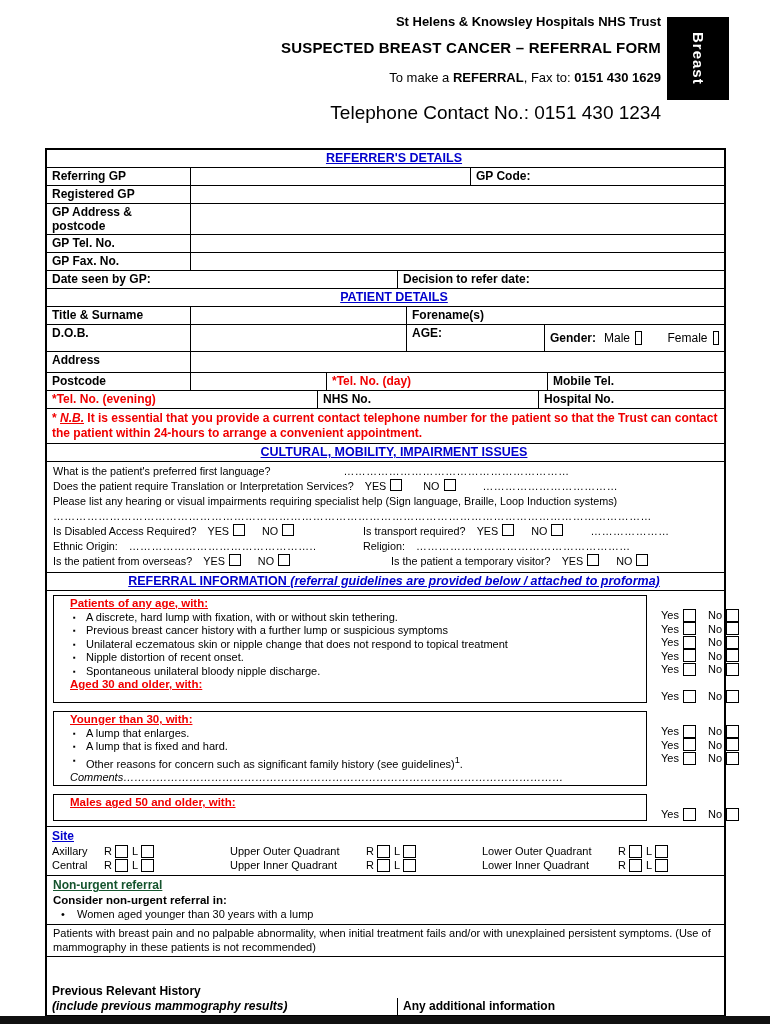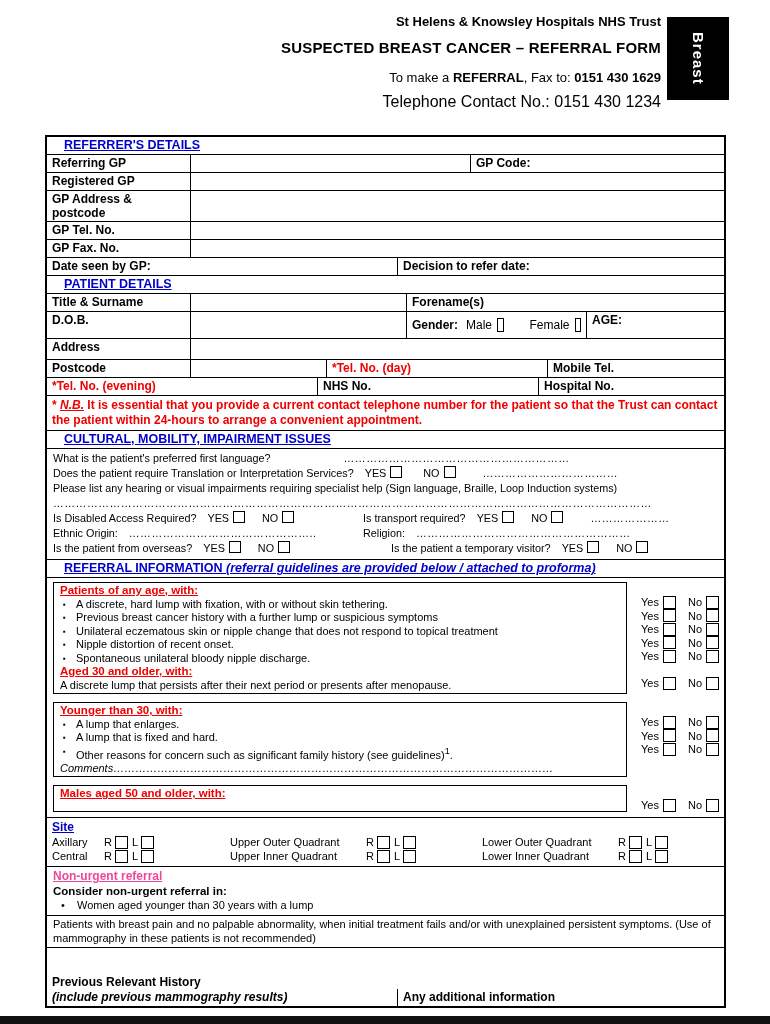--- a/index.html
+++ b/index.html
@@ -2,41 +2,41 @@
 <html><head>
 <meta charset="utf-8">
 <style>
   html,body{margin:0;padding:0;}
   body{width:770px;height:1024px;background:#fff;color:#000;font-family:"Liberation Sans",sans-serif;position:relative;overflow:hidden;}
   .content{position:absolute;left:45px;top:14px;width:681px;}
   .hdr{width:616px;text-align:right;}
   .hdr-trust{font-size:13px;font-weight:bold;}
   .hdr-title{font-size:15px;font-weight:bold;margin-top:10px;letter-spacing:.2px;}
   .hdr-fax{font-size:13px;margin-top:14px;}
-  .hdr-phone{font-size:16px;margin-top:8px;}
+  .hdr-phone{font-size:19px;margin-top:17px;}
   .b{font-weight:bold;}
   .it{font-style:italic;}
   .tab{position:absolute;right:-3px;top:3px;width:62px;height:83px;background:#000;color:#fff;display:flex;align-items:center;justify-content:center;}
   .tab span{writing-mode:vertical-rl;font-weight:bold;font-size:15px;letter-spacing:1px;}
 
   .ft{border:2px solid #000;margin-top:24px;}
   .row{display:flex;border-bottom:1px solid #000;align-items:stretch;min-height:17px;}
   .row:last-child{border-bottom:none;}
   .cell{padding:1px 5px;font-size:12px;}
   .bl{border-left:1px solid #000;}
   .fx{flex:1;min-width:0;}
   .w133{width:133px;flex:none;}
   .w205{width:205px;flex:none;}
   .w210{width:210px;flex:none;}
   .w125{width:125px;flex:none;}
   .w127{width:127px;flex:none;}
   .w260{width:260px;flex:none;}
   .w243{width:243px;flex:none;}
   .w340{width:340px;flex:none;}
-  .sec{justify-content:center;text-align:left;padding-left:17px;}
+  .sec{justify-content:center;text-align:center;padding-left:17px;}
   .sec .cell{font-weight:bold;color:#0000cc;text-decoration:underline;font-size:12.5px;padding:1px 0;}
   .red{color:#f00000;}
 
   .cb{display:inline-block;width:12px;height:12px;border:1px solid #000;background:#fff;vertical-align:-2px;margin-left:5px;}
   .cb.s{width:10px;height:10px;vertical-align:-1px;margin-left:4px;}
   .cb.s2{width:11px;height:11px;margin-left:3px;vertical-align:-2px;}
 
   .dobrow{min-height:26px;}
   .addrrow{min-height:20px;}
   .gender{display:flex;align-items:center;}
@@ -54,21 +54,21 @@
   .g8{margin-left:8px;}
   .g14{margin-left:14px;}
   .g18{margin-left:18px;}
   .g24{margin-left:24px;}
   .g70{margin-left:70px;}
   .dots{letter-spacing:.5px;}
 
   .refcell{display:block;padding:4px 6px 5px;}
   .ref-group{display:flex;margin-bottom:8px;}
   .ref-group:last-child{margin-bottom:0;}
-  .ref-box{width:560px;flex:none;border:1px solid #000;padding:1px 6px;}
+  .ref-box{width:560px;flex:none;border:1px solid #000;padding:1px 16px;}
   .yn-col{flex:1;padding-left:14px;}
   .ref-h{color:#f00000;font-weight:bold;text-decoration:underline;font-size:11.5px;line-height:13.5px;}
   .ref-i{font-size:11px;line-height:13.5px;}
   .ref-i.cm{white-space:nowrap;overflow:hidden;font-style:italic;}
   .bu{padding-left:16px;position:relative;}
   .bu::before{content:"▪";position:absolute;left:3px;top:0;font-size:8px;}
   .yn{display:flex;align-items:center;height:13.5px;font-size:11px;}
   .yn .nl{margin-left:12px;}
   .yn .cb{width:11px;height:11px;margin-left:4px;}
   .yn-sp{height:13.5px;}
@@ -77,21 +77,21 @@
   .site-t{color:#0000cc;font-weight:bold;text-decoration:underline;font-size:12px;line-height:15px;}
   .site-line{display:flex;font-size:11px;line-height:14px;align-items:center;}
   .s-col1{width:178px;flex:none;display:flex;align-items:center;}
   .s-col2{width:252px;flex:none;display:flex;align-items:center;}
   .s-col3{flex:1;display:flex;align-items:center;}
   .sn1{width:48px;}
   .sn2{width:132px;}
   .rl{margin-left:4px;}
 
   .nu{display:block;padding:2px 6px 3px;}
-  .nu-t{color:#ec4899;font-weight:bold;font-size:12px;line-height:15px;text-decoration:underline;}
+  .nu-t{color:#14532d;font-weight:bold;font-size:12px;line-height:15px;text-decoration:underline;}
   .nu-s{font-weight:bold;font-size:11.5px;line-height:14px;}
   .nu-b{font-size:11px;line-height:14px;padding-left:24px;position:relative;}
   .nu-b::before{content:"•";position:absolute;left:8px;}
   .nu-note{font-size:11px;line-height:13.5px;padding:2px 6px;}
 
   .hist{min-height:58px;align-items:flex-end;}
   .hist .cell{font-size:12px;line-height:15px;}
 
   .footer{font-size:10.5px;margin-top:7px;}
   .bottom-bar{position:absolute;left:0;bottom:0;width:770px;height:8px;background:#111;}
@@ -155,28 +155,28 @@
 
     <div class="row">
       <div class="cell w133 b">Title &amp; Surname</div>
       <div class="cell w205 bl"></div>
       <div class="cell fx bl b">Forename(s)</div>
     </div>
 
     <div class="row dobrow">
       <div class="cell w133 b">D.O.B.</div>
       <div class="cell w205 bl"></div>
+      <div class="cell w127 bl b">AGE:</div>
       <div class="cell fx bl gender">
         <span class="b">Gender:</span>
         <span class="gname">Male</span>
         <span class="cb"></span>
         <span class="gname g26">Female</span>
         <span class="cb"></span>
       </div>
-      <div class="cell w127 bl b">AGE:</div>
     </div>
 
     <div class="row addrrow">
       <div class="cell w133 b">Address</div>
       <div class="cell fx bl"></div>
     </div>
 
     <div class="row">
       <div class="cell w133 b">Postcode</div>
       <div class="cell w125 bl"></div>
@@ -263,21 +263,20 @@
 
         <div class="ref-group">
           <div class="ref-box">
             <div class="ref-h">Patients of any age, with:</div>
             <div class="ref-i bu">A discrete, hard lump with fixation, with or without skin tethering.</div>
             <div class="ref-i bu">Previous breast cancer history with a further lump or suspicious symptoms</div>
             <div class="ref-i bu">Unilateral eczematous skin or nipple change that does not respond to topical treatment</div>
             <div class="ref-i bu">Nipple distortion of recent onset.</div>
             <div class="ref-i bu">Spontaneous unilateral bloody nipple discharge.</div>
             <div class="ref-h">Aged 30 and older, with:</div>
-            <div class="ref-i">A discrete lump that persists after their next period or presents after menopause.</div>
           </div>
           <div class="yn-col">
             <div class="yn-sp"></div>
             <div class="yn">
                 <span>Yes</span>
                 <span class="cb"></span>
                 <span class="nl">No</span>
                 <span class="cb"></span>
               </div>
             <div class="yn">

